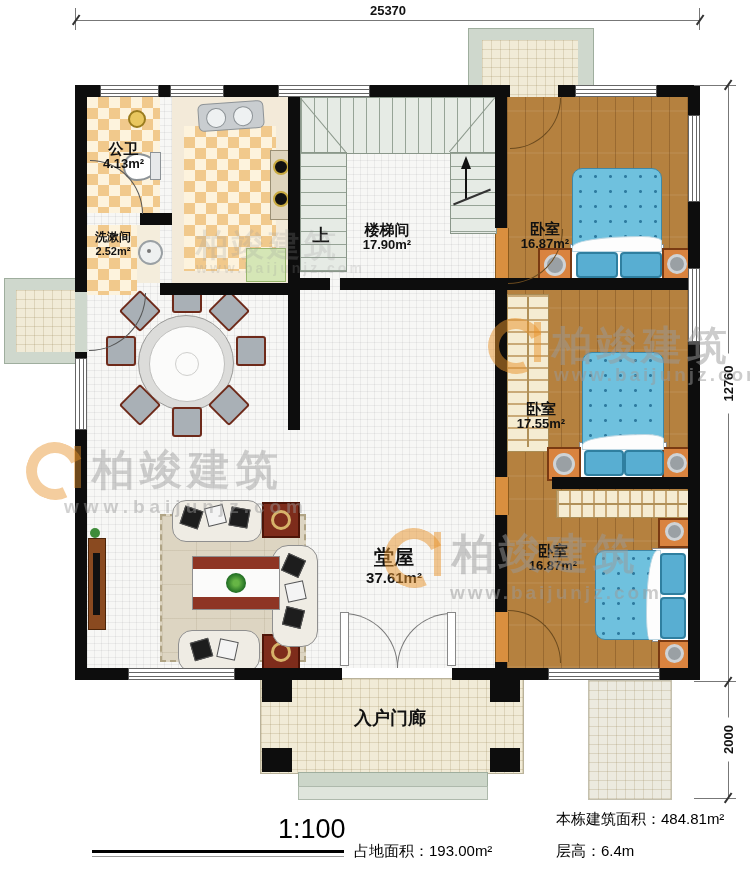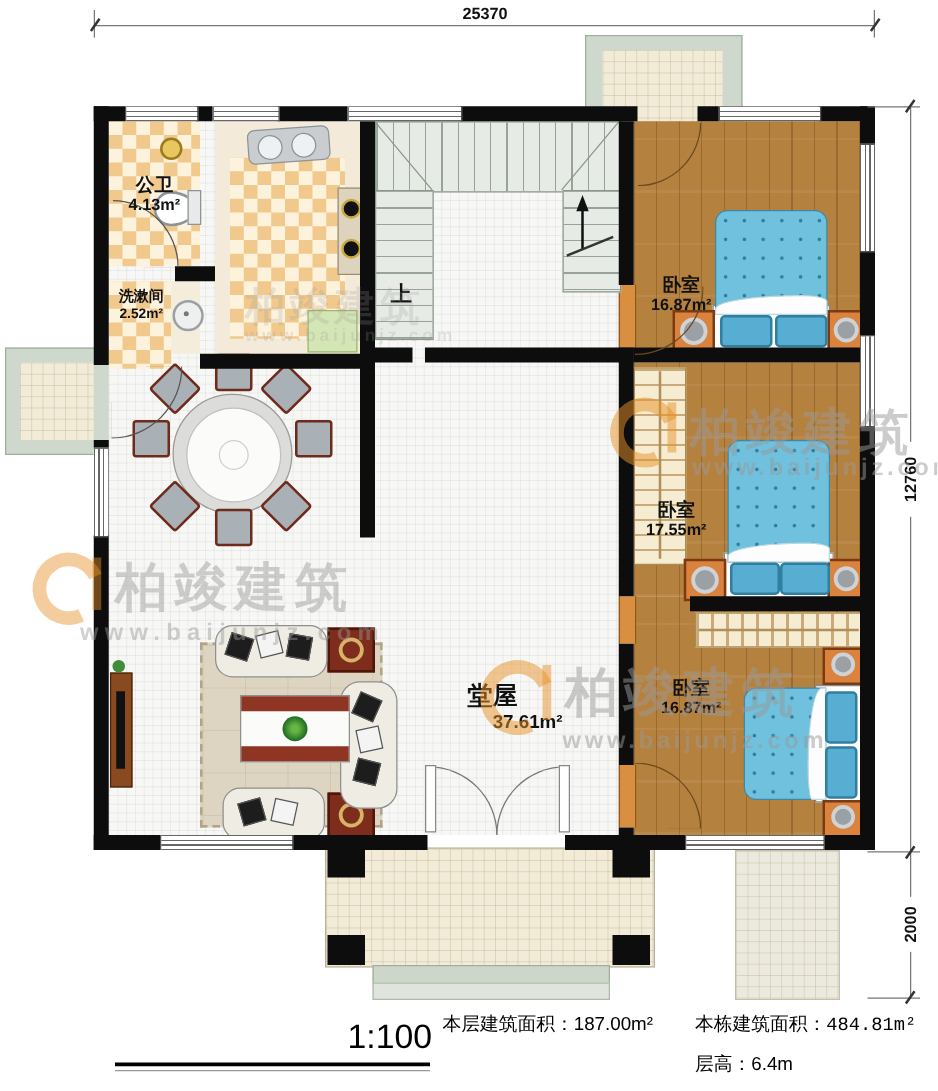--- a/index.html
+++ b/index.html
@@ -248,44 +248,51 @@
     <span class="rname">公卫</span>
     <span class="rarea">4.13m²</span>
   </div>
   <div class="rlabel" style="left:84px;top:231px;width:58px;">
     <span class="rname" style="font-size:12px;">洗漱间</span>
     <span class="rarea" style="font-size:11px;">2.52m²</span>
   </div>
   <div class="rlabel" style="left:308px;top:226px;width:26px;">
     <span class="rname" style="font-size:17px;">上</span>
   </div>
+  <div class="rlabel" style="left:342px;top:221px;width:90px;">
+    <span class="rname">楼梯间</span>
+    <span class="rarea">17.90m²</span>
+  </div>
   <div class="rlabel" style="left:502px;top:220px;width:86px;">
     <span class="rname">卧室</span>
     <span class="rarea">16.87m²</span>
   </div>
   <div class="rlabel" style="left:498px;top:400px;width:86px;">
     <span class="rname">卧室</span>
     <span class="rarea">17.55m²</span>
   </div>
   <div class="rlabel" style="left:510px;top:542px;width:86px;">
     <span class="rname">卧室</span>
     <span class="rarea">16.87m²</span>
   </div>
   <div class="rlabel" style="left:338px;top:546px;width:112px;">
     <span class="rname" style="font-size:20px;">堂屋</span>
-    <span class="rarea" style="font-size:15px;text-align:right;">37.61m²</span>
+    <span class="rarea" style="font-size:15px;">37.61m²</span>
   </div>
 
   <div class="ptile" style="left:260px;top:678px;width:262px;height:94px;border:1px solid #b9b29a;z-index:6;"></div>
   <div class="abs" style="left:298px;top:772px;width:188px;height:14px;background:#ccd6c9;border:1px solid #9fae9e;z-index:6;"></div>
   <div class="abs" style="left:298px;top:786px;width:188px;height:12px;background:#dfe5dc;border:1px solid #aeb9ac;z-index:6;"></div>
   <div class="wall" style="left:262px;top:678px;width:30px;height:24px;"></div>
   <div class="wall" style="left:490px;top:678px;width:30px;height:24px;"></div>
   <div class="wall" style="left:262px;top:748px;width:30px;height:24px;"></div>
   <div class="wall" style="left:490px;top:748px;width:30px;height:24px;"></div>
+  <div class="rlabel" style="left:290px;top:708px;width:200px;z-index:70;">
+    <span class="rname" style="font-size:18px;">入户门廊</span>
+  </div>
 
   <div class="dline" style="left:75px;top:20px;width:625px;height:1px;"></div>
   <div class="tick" style="left:70px;top:19px;transform:rotate(-55deg);"></div>
   <div class="tick" style="left:694px;top:19px;transform:rotate(-55deg);"></div>
   <div class="dline" style="left:75px;top:8px;width:1px;height:22px;"></div>
   <div class="dline" style="left:699px;top:8px;width:1px;height:22px;"></div>
   <div class="dimtxt" style="left:352px;top:3px;width:72px;background:#fff;">25370</div>
 
   <div class="dline" style="left:728px;top:86px;width:1px;height:596px;"></div>
   <div class="tick" style="left:722px;top:84px;transform:rotate(-55deg);"></div>
@@ -314,23 +321,23 @@
 
   <div class="wmlogo" style="left:384px;top:528px;width:38px;height:38px;opacity:.5;"></div>
   <div class="wmbar" style="left:434px;top:532px;width:7px;height:44px;opacity:.5;"></div>
   <div class="wmtxt" style="left:452px;top:526px;font-size:42px;opacity:.5;letter-spacing:5px;white-space:nowrap;">柏竣建筑</div>
   <div class="wmtxt" style="left:450px;top:582px;font-size:19px;opacity:.5;letter-spacing:3px;white-space:nowrap;">www.baijunjz.com</div>
 
   <div class="tb" style="left:278px;top:814px;font-size:27px;">1:100</div>
   <div class="tb" style="left:92px;top:850px;width:252px;height:3px;background:#000;"></div>
   <div class="tb" style="left:92px;top:856px;width:252px;height:1px;background:#999;"></div>
 
-  <div class="stat" style="left:354px;top:810px;">
-    <span>本层建筑面积：</span><span>187.00m²</span>
-  </div>
-  <div class="stat" style="left:556px;top:810px;font-family:Liberation Mono, monospace;">
+  <div class="stat" style="left:556px;top:810px;">
     <span>本栋建筑面积：</span><span>484.81m²</span>
+  </div>
+  <div class="stat" style="left:354px;top:842px;">
+    <span>占地面积：</span><span>193.00m²</span>
   </div>
   <div class="stat" style="left:556px;top:842px;">
     <span>层高：</span><span>6.4m</span>
   </div>
 
 </div>
 
 </body></html>

